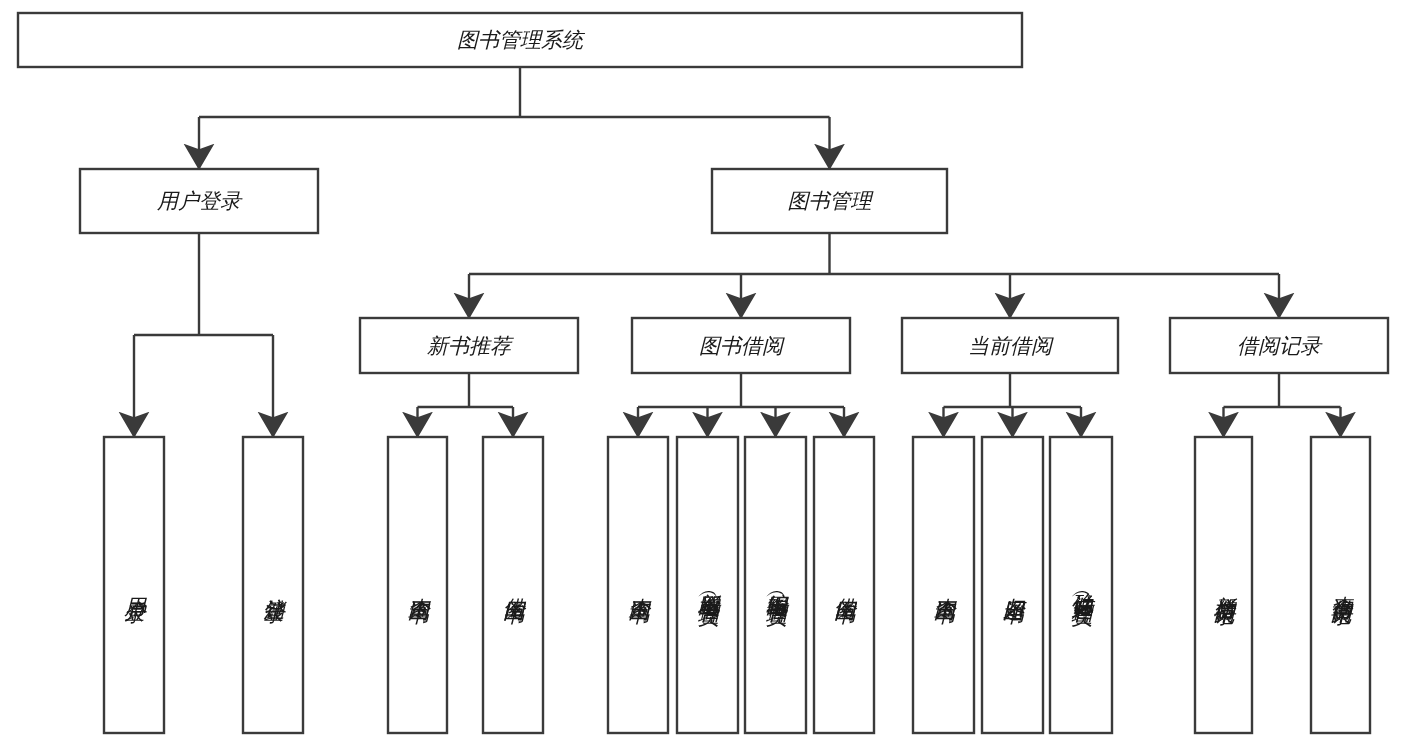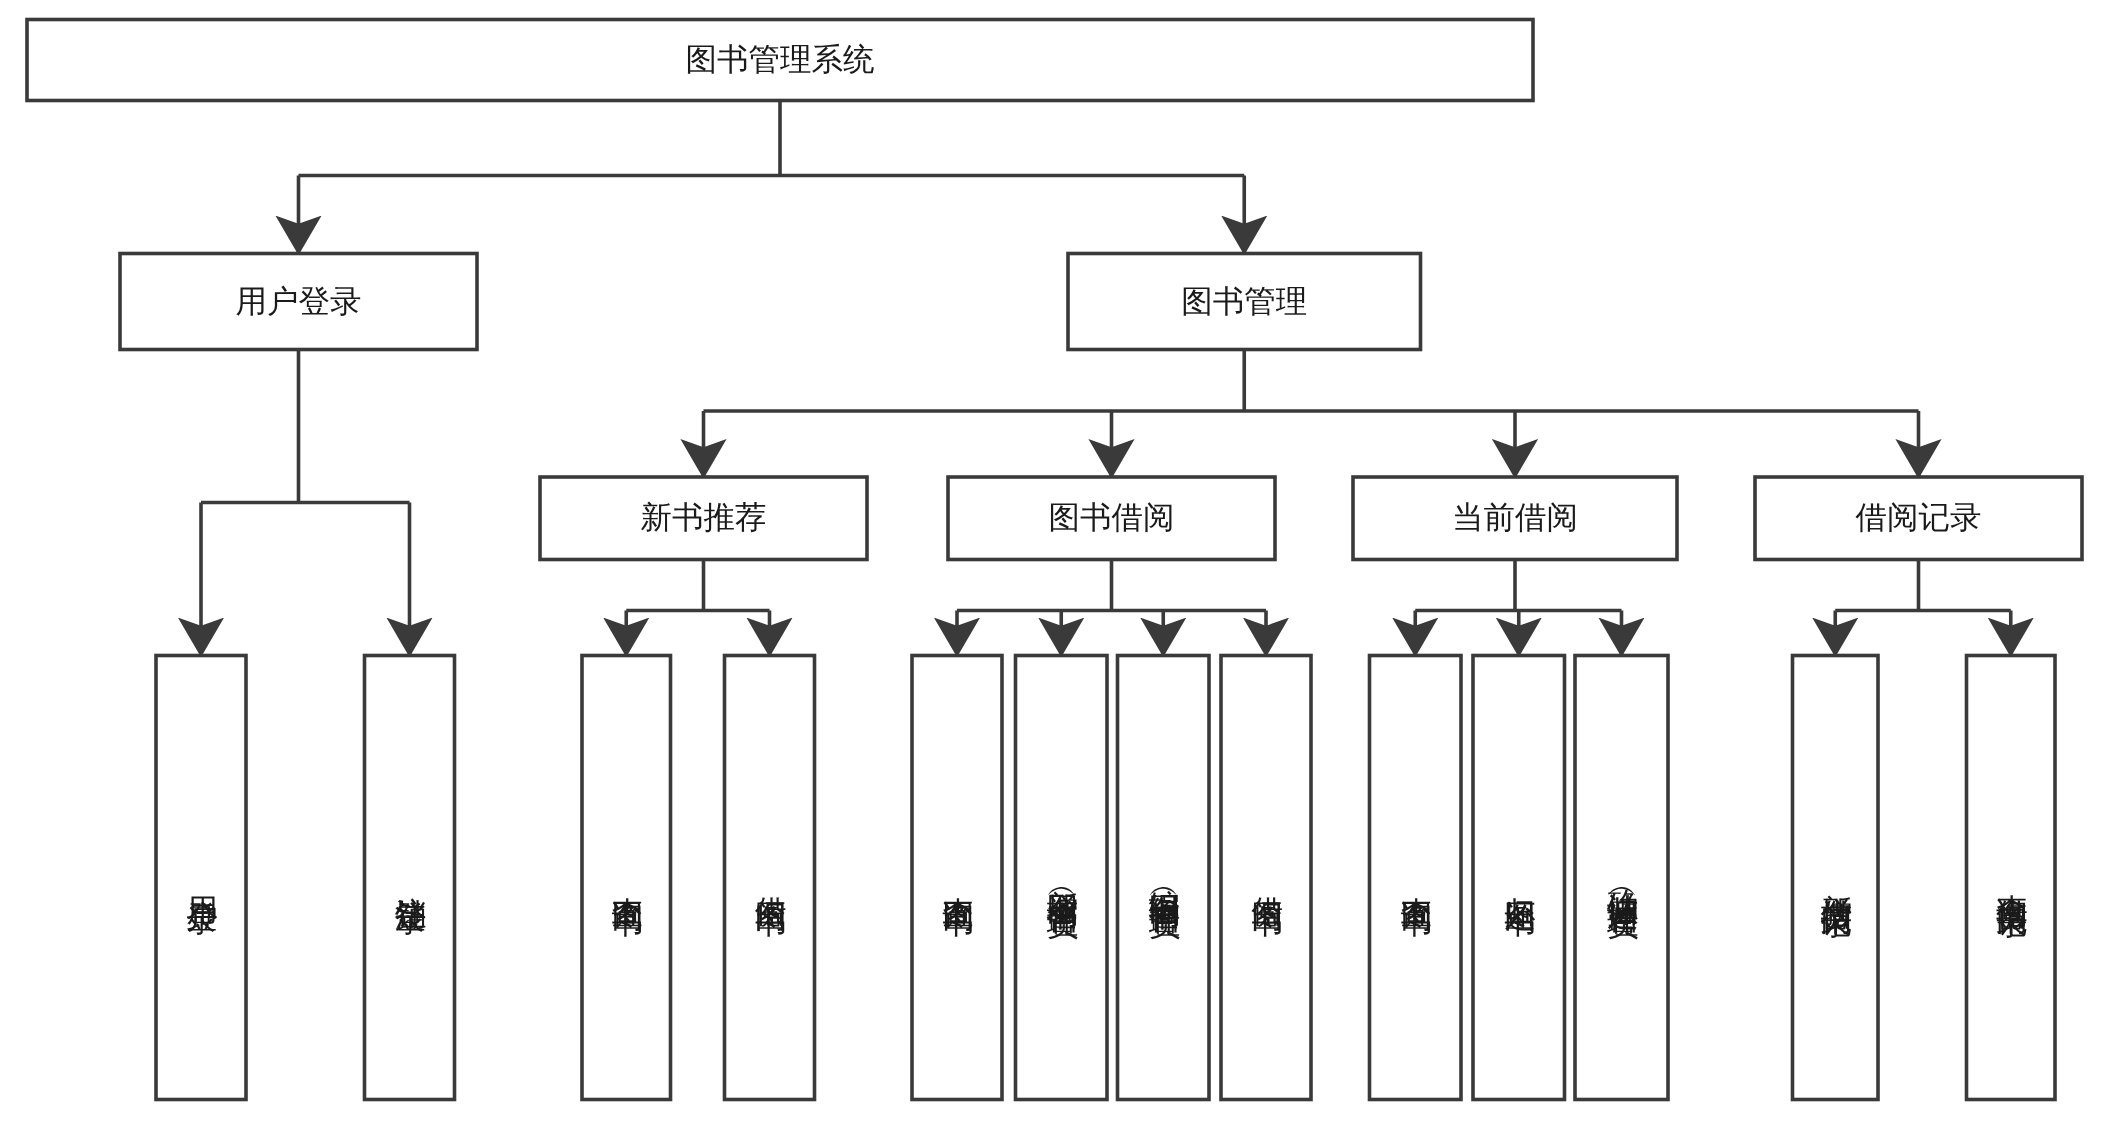--- a/index.html
+++ b/index.html
@@ -12,20 +12,21 @@
     width: 1405px;
     height: 747px;
     font-family: "DejaVu Sans", "Liberation Sans", sans-serif;
     overflow: hidden;
     position: relative;
   }
   #diagram-root {
     position: relative;
     width: 1405px;
     height: 593px;
+    font-style: italic;
   }
   svg#diagram-svg {
     position: absolute;
     top: 0;
     left: 0;
     width: 1405px;
     height: 747px;
     display: block;
   }
   .node-box {

